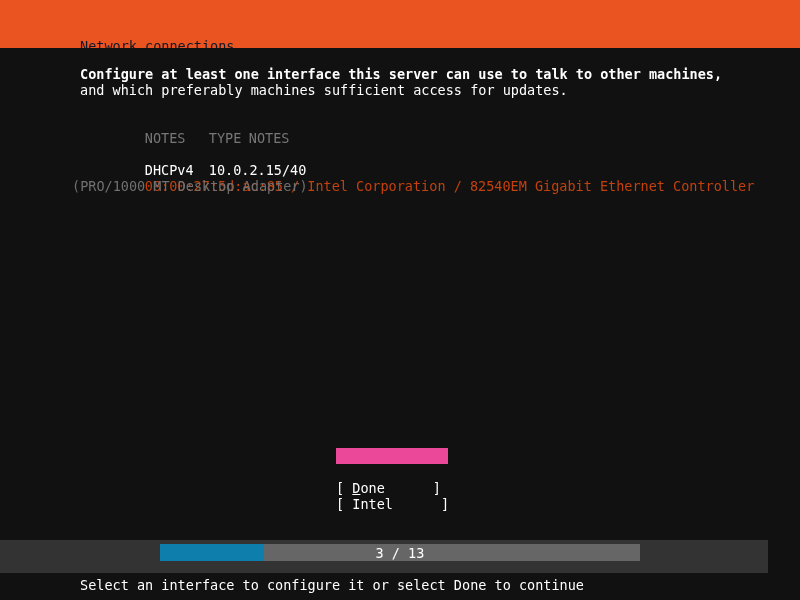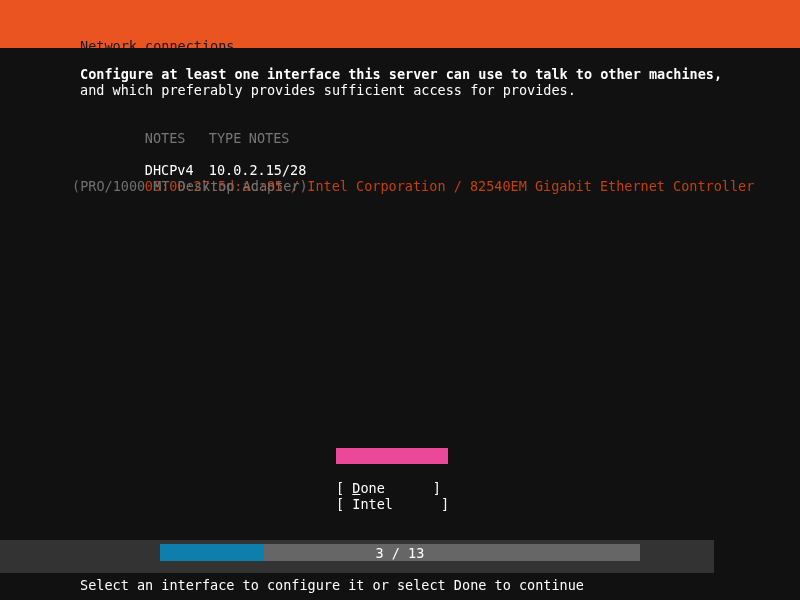--- a/index.html
+++ b/index.html
@@ -102,21 +102,21 @@
     top: 464px;
   }
   .accel { text-decoration: underline; }
   .btn-pad { white-space: pre; }
 
   
   .progress-band {
     position: absolute;
     left: 0;
     top: 540px;
-    width: 714px;
+    width: 768px;
     height: 33px;
     background: #333333;
   }
   .progress-track {
     position: absolute;
     left: 160px;
     top: 4px;
     width: 480px;
     height: 17px;
     background: #666666;
@@ -161,29 +161,29 @@
 
 <div id="screen">
 
   <div class="header">
     <div class="header-title">Network connections</div>
   </div>
 
   <div class="body-area">
 
     <div class="line intro1">Configure at least one interface this server can use to talk to other machines,</div>
-    <div class="line intro2">and which preferably provides sufficient access for provides.</div>
+    <div class="line intro2">and which preferably machines sufficient access for updates.</div>
 
     <div class="line tbl-head">
       <span class="cell" style="width:16px;"> </span><span class="cell c-name">NOTES</span><span class="cell c-type">TYPE</span><span class="cell c-notes">NOTES</span>
     </div>
 
 
     <div class="line tbl-dhcp">
-      <span class="cell" style="width:16px;"> </span><span class="cell c-name">DHCPv4</span><span class="cell">10.0.2.15/28</span>
+      <span class="cell" style="width:16px;"> </span><span class="cell c-name">DHCPv4</span><span class="cell">10.0.2.15/40</span>
     </div>
 
     <div class="line tbl-desc1">
       <span class="cell" style="width:16px;"> </span><span class="cell">08:00:27:5d:ac:85 / Intel Corporation / 82540EM Gigabit Ethernet Controller</span>
     </div>
     <div class="line tbl-desc2">(PRO/1000 MT Desktop Adapter)</div>
 
 
   </div>
 

